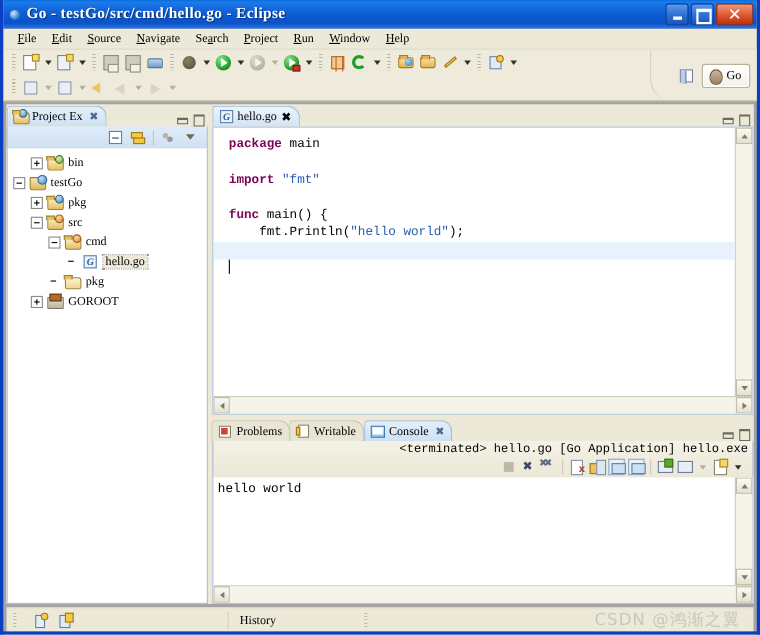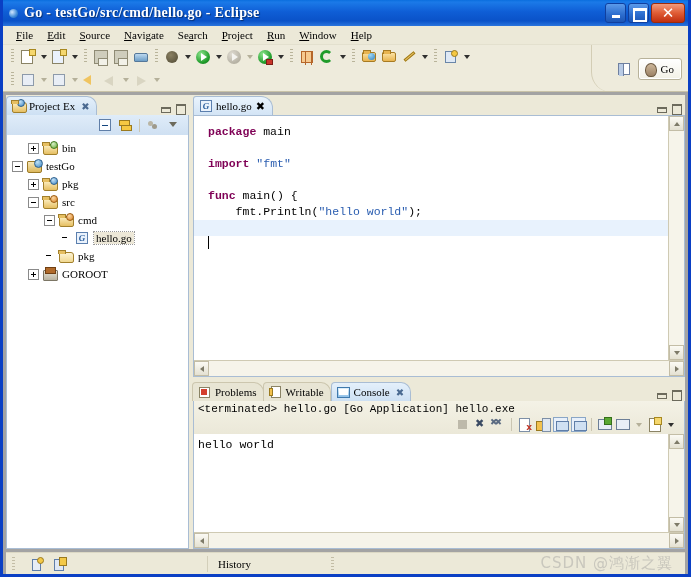--- a/index.html
+++ b/index.html
@@ -570,21 +570,22 @@
     flex:0 0 auto;
   }
   .hsb .sb-track { height:15px; flex:1; width:auto; }
 
   
   .console-view { display:flex;flex-direction:column; height:168px; flex:0 0 auto;}
   .ctabs { height:20px; display:flex; align-items:flex-end; position:relative;}
   .console-head {
     background: linear-gradient(180deg,#f4f2e6,#ebe8d8);
     border-left:1px solid #a9bdd4;border-right:1px solid #a9bdd4;
-    padding: 2px 4px 0 4px;
+    padding: 2px 4px 0 20px;
+    text-align: right;
   }
   .cterm {
     font-family:"Liberation Mono", monospace;
     font-size:11px; color:#000; white-space:nowrap;
   }
   .ctoolbar {
     display:flex;align-items:center;justify-content:flex-end;gap:3px;
     height:19px; padding-right:4px;
   }
   .ci { width:15px;height:15px;position:relative;flex:0 0 auto; }

